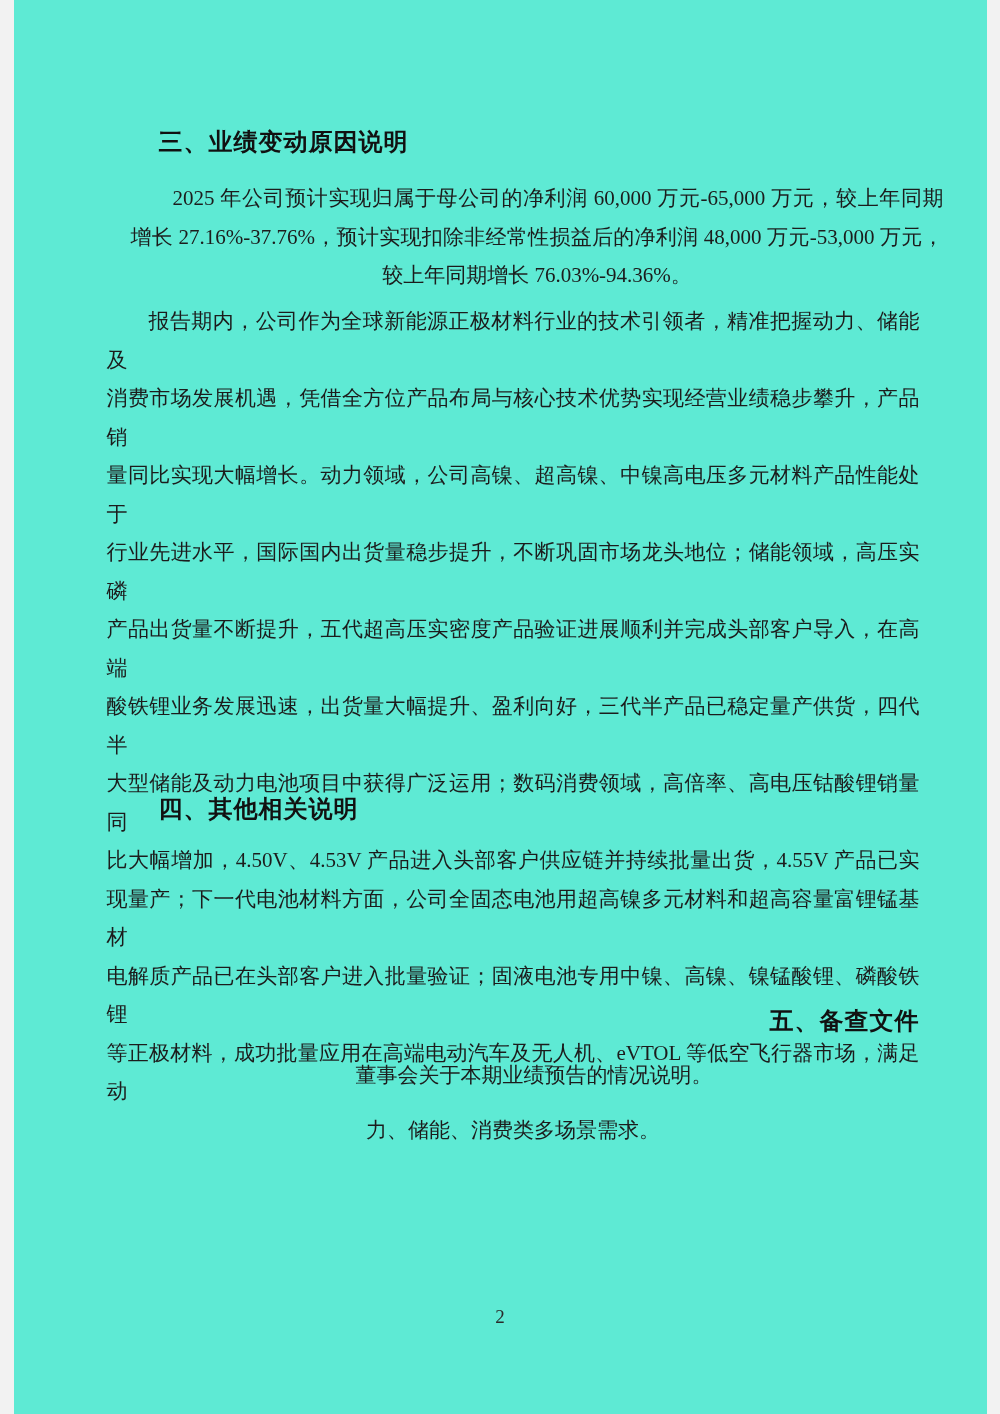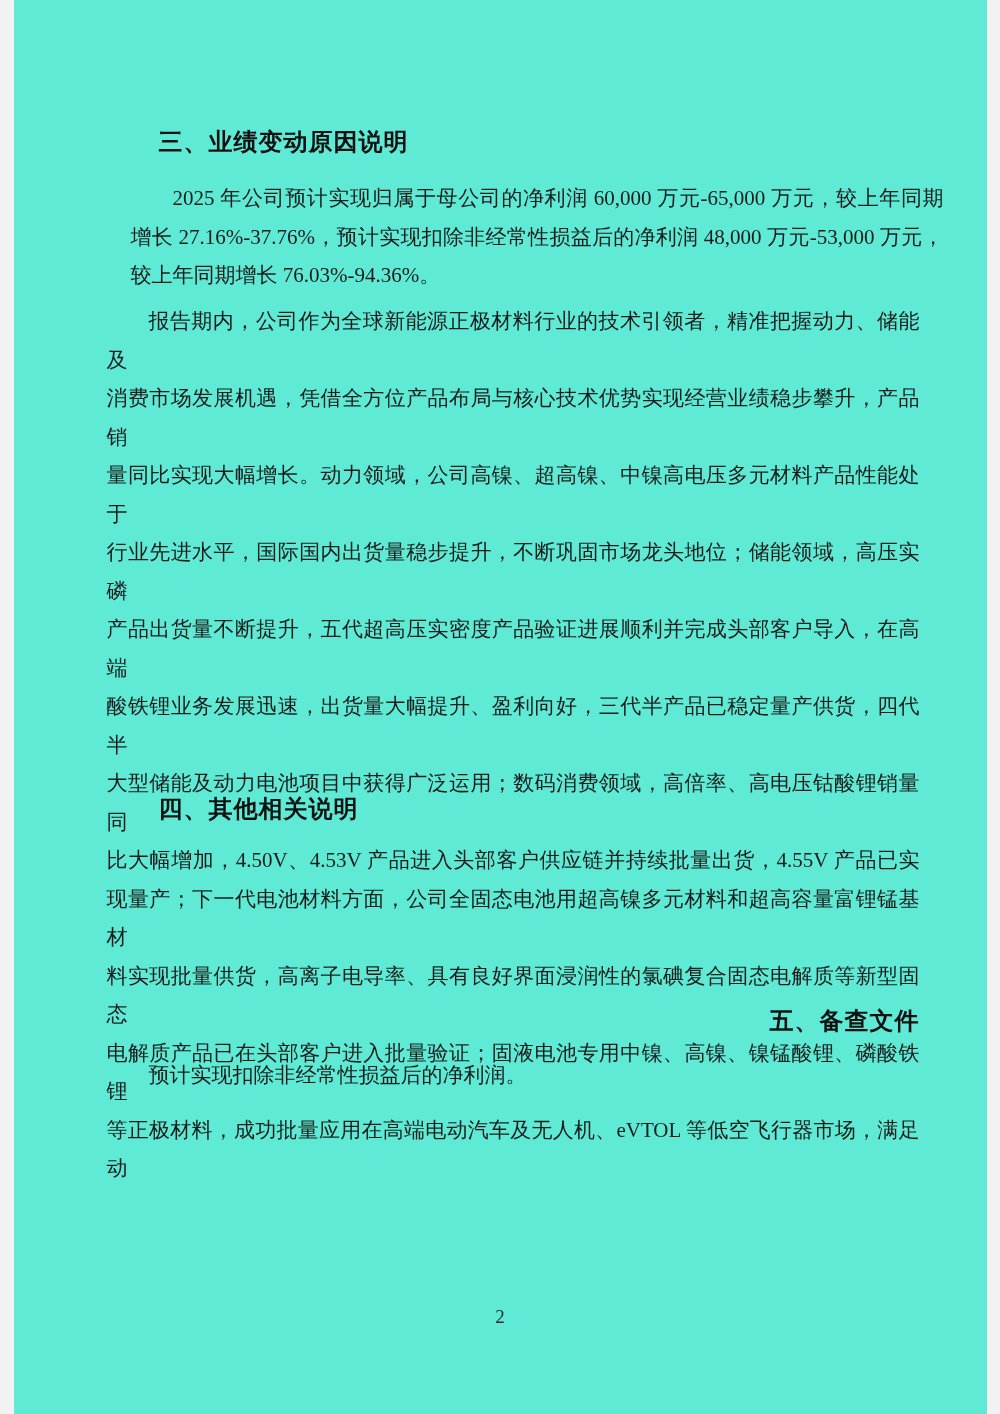--- a/index.html
+++ b/index.html
@@ -33,21 +33,21 @@
   .para {
     font-size: 21px;
     line-height: 38.5px;
   }
   .line {
     text-align: justify;
     text-align-last: justify;
     white-space: normal;
   }
   .line.last {
-    text-align: left;
+    text-align: center;
     text-align-last: auto;
   }
   .line.indent {
     text-indent: 42px;
   }
   .page-number {
     position: absolute;
     left: 0;
     right: 0;
     top: 1306px;
@@ -74,34 +74,34 @@
   <div class="content-block para" style="top:302px;">
     <div class="line indent">报告期内，公司作为全球新能源正极材料行业的技术引领者，精准把握动力、储能及</div>
     <div class="line">消费市场发展机遇，凭借全方位产品布局与核心技术优势实现经营业绩稳步攀升，产品销</div>
     <div class="line">量同比实现大幅增长。动力领域，公司高镍、超高镍、中镍高电压多元材料产品性能处于</div>
     <div class="line">行业先进水平，国际国内出货量稳步提升，不断巩固市场龙头地位；储能领域，高压实磷</div>
     <div class="line">产品出货量不断提升，五代超高压实密度产品验证进展顺利并完成头部客户导入，在高端</div>
     <div class="line">酸铁锂业务发展迅速，出货量大幅提升、盈利向好，三代半产品已稳定量产供货，四代半</div>
     <div class="line">大型储能及动力电池项目中获得广泛运用；数码消费领域，高倍率、高电压钴酸锂销量同</div>
     <div class="line">比大幅增加，4.50V、4.53V 产品进入头部客户供应链并持续批量出货，4.55V 产品已实</div>
     <div class="line">现量产；下一代电池材料方面，公司全固态电池用超高镍多元材料和超高容量富锂锰基材</div>
-    <div class="line">料实现批量供货，高离子电导率、具有良好界面浸润性的氯碘复合固态电解质等新型固态</div>
     <div class="line">电解质产品已在头部客户进入批量验证；固液电池专用中镍、高镍、镍锰酸锂、磷酸铁锂</div>
     <div class="line">等正极材料，成功批量应用在高端电动汽车及无人机、eVTOL 等低空飞行器市场，满足动</div>
+    <div class="line last">力、储能、消费类多场景需求。</div>
   </div>
 
   <div class="content-block" style="top:793px;">
     <div class="heading">四、其他相关说明</div>
   </div>
 
 
   <div class="content-block" style="top:1005px;text-align:right;">
     <div class="heading">五、备查文件</div>
   </div>
 
   <div class="content-block para" style="top:1056px;">
-    <div class="line last indent">预计实现扣除非经常性损益后的净利润。</div>
+    <div class="line last indent">董事会关于本期业绩预告的情况说明。</div>
   </div>
 
 
   <div class="page-number">2</div>
 
 </div>
 
 </body></html>

